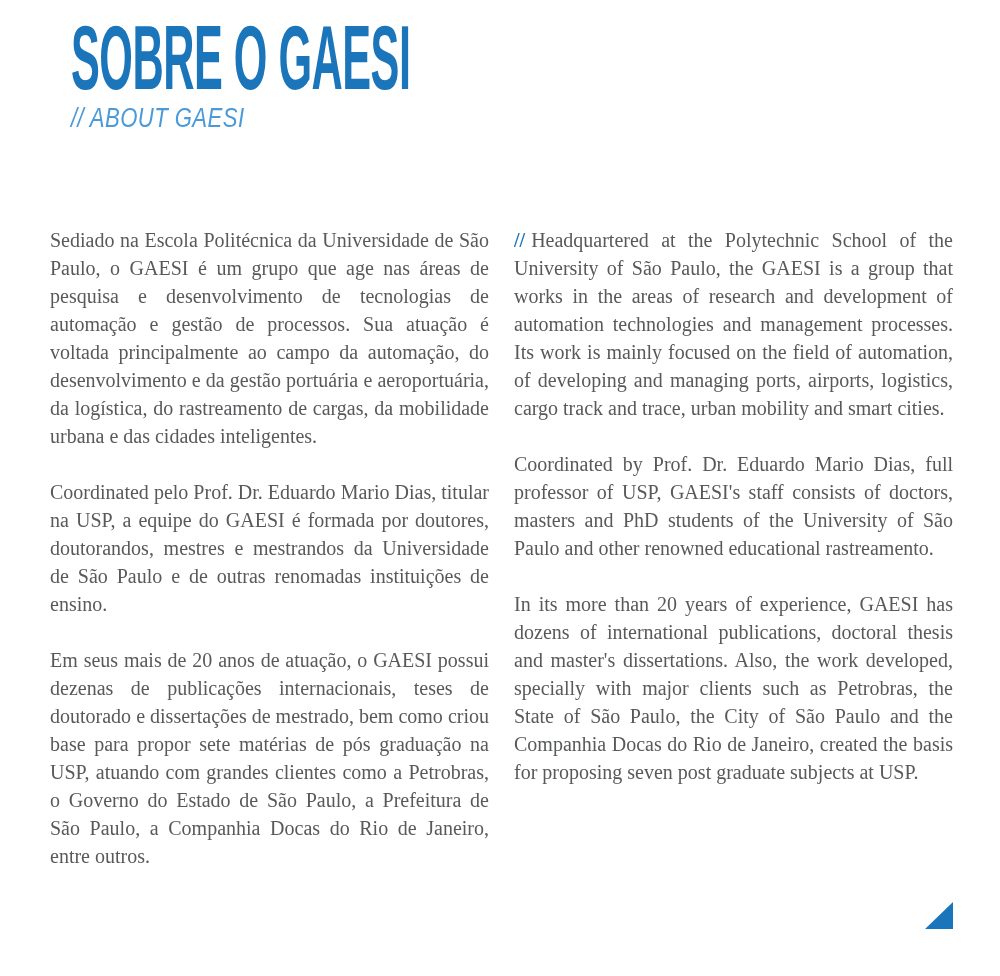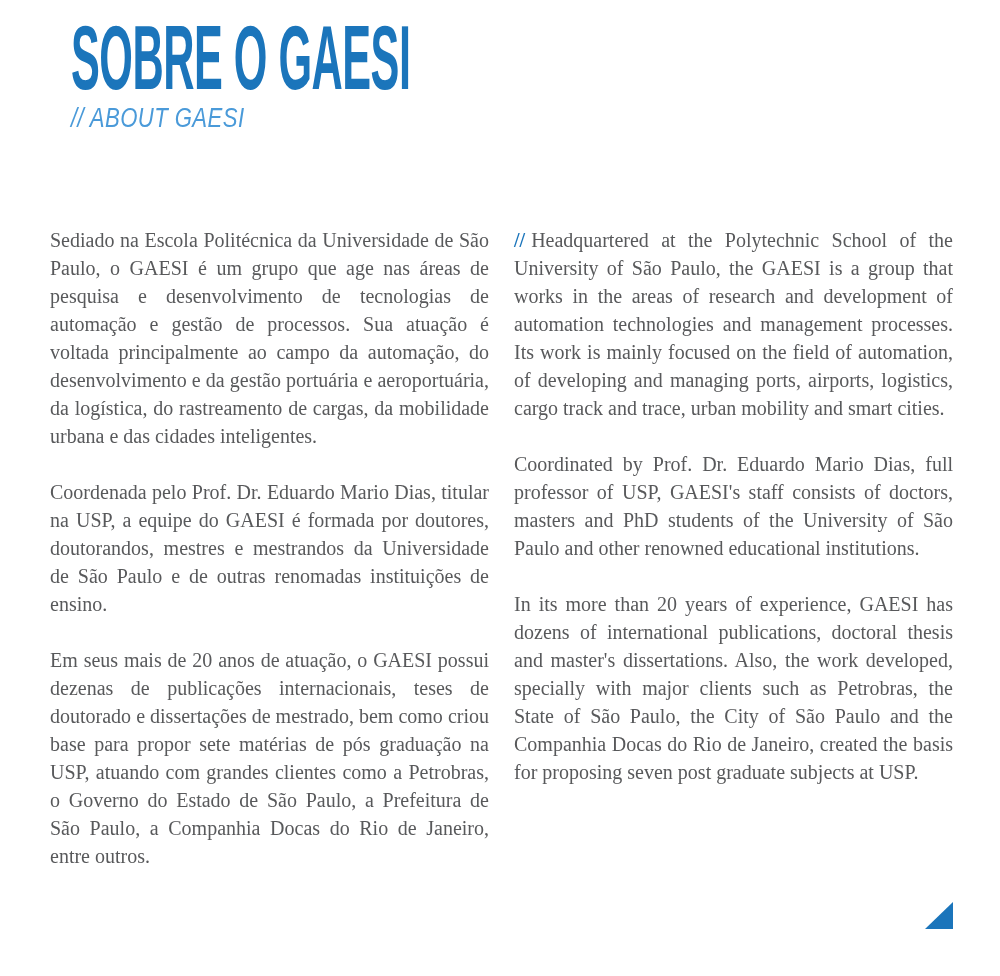--- a/index.html
+++ b/index.html
@@ -91,33 +91,33 @@
     <div class="subtitle">// ABOUT GAESI</div>
   </div>
 
   <div class="columns">
 
     <section class="col col-pt">
       <p>
         <span>Sediado na Escola Politécnica da Universidade de São Paulo, o GAESI é um grupo que age nas áreas de pesquisa e desenvolvimento de tecnologias de automação e gestão de processos. Sua atuação é voltada principalmente ao campo da automação, do desenvolvimento e da gestão portuária e aeroportuária, da logística, do rastreamento de cargas, da mobilidade urbana e das cidades inteligentes.</span>
       </p>
       <p>
-        <span>Coordenada pelo Prof. Dr. Eduardo Mario Dias, titular na USP, a equipe do GAESI é formada por doutores, doutorandos, mestres e mestrandos da Universidade de São Paulo e de outras renomadas instituições de ensino.</span>
+        <span>Coordinated pelo Prof. Dr. Eduardo Mario Dias, titular na USP, a equipe do GAESI é formada por doutores, doutorandos, mestres e mestrandos da Universidade de São Paulo e de outras renomadas instituições de ensino.</span>
       </p>
       <p>
         <span>Em seus mais de 20 anos de atuação, o GAESI possui dezenas de publicações internacionais, teses de doutorado e dissertações de mestrado, bem como criou base para propor sete matérias de pós graduação na USP, atuando com grandes clientes como a Petrobras, o Governo do Estado de São Paulo, a Prefeitura de São Paulo, a Companhia Docas do Rio de Janeiro, entre outros.</span>
       </p>
     </section>
 
     <section class="col col-en">
       <p>
         <span class="slashes">//</span><span>Headquartered at the Polytechnic School of the University of São Paulo, the GAESI is a group that works in the areas of research and development of automation technologies and management processes. Its work is mainly focused on the field of automation, of developing and managing ports, airports, logistics, cargo track and trace, urban mobility and smart cities.</span>
       </p>
       <p>
-        <span>Coordinated by Prof. Dr. Eduardo Mario Dias, full professor of USP, GAESI's staff consists of doctors, masters and PhD students of the University of São Paulo and other renowned educational institutions.</span>
+        <span>Coordinated by Prof. Dr. Eduardo Mario Dias, full professor of USP, GAESI's staff consists of doctors, masters and PhD students of the University of São Paulo and other renowned educational rastreamento.</span>
       </p>
       <p>
         <span>In its more than 20 years of experience, GAESI has dozens of international publications, doctoral thesis and master's dissertations. Also, the work developed, specially with major clients such as Petrobras, the State of São Paulo, the City of São Paulo and the Companhia Docas do Rio de Janeiro, created the basis for proposing seven post graduate subjects at USP.</span>
       </p>
     </section>
 
   </div>
 
   <div class="corner-triangle"></div>
 

